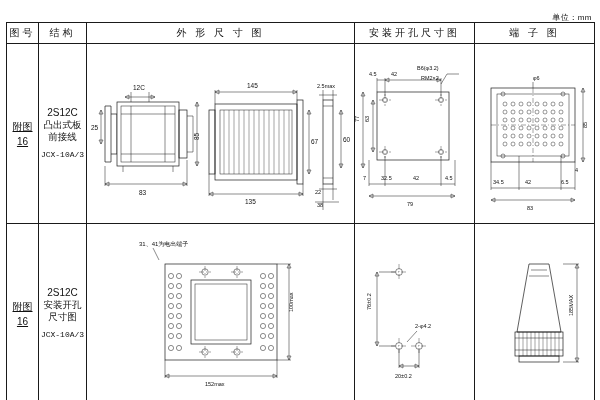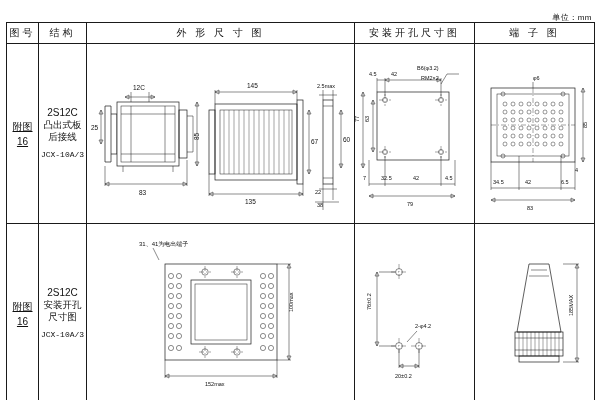--- a/index.html
+++ b/index.html
@@ -125,21 +125,21 @@
       <th class="hdr">结构</th>
       <th class="hdr">外 形 尺 寸 图</th>
       <th class="hdr">安装开孔尺寸图</th>
       <th class="hdr">端 子 图</th>
     </tr>
 
     <tr class="rowtall">
       <td class="no-cell">附图16</td>
       <td class="struct-cell">
         <div class="model">2S12C</div>
-        <div class="cn">凸出式板后接线</div>
+        <div class="cn">凸出式板前接线</div>
         <div class="code">JCX-10A/3</div>
       </td>
 
       <td>
         <div class="draw-wrap">
           <svg width="266" height="174" viewBox="0 0 266 174">
 
             <g>
 
               <path class="ln" d="M18 62 L18 118 L24 118 L24 62 Z"></path>

